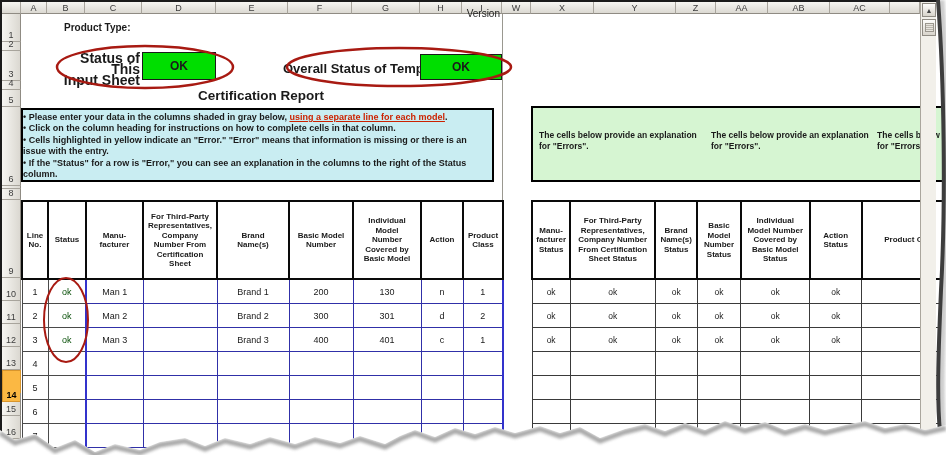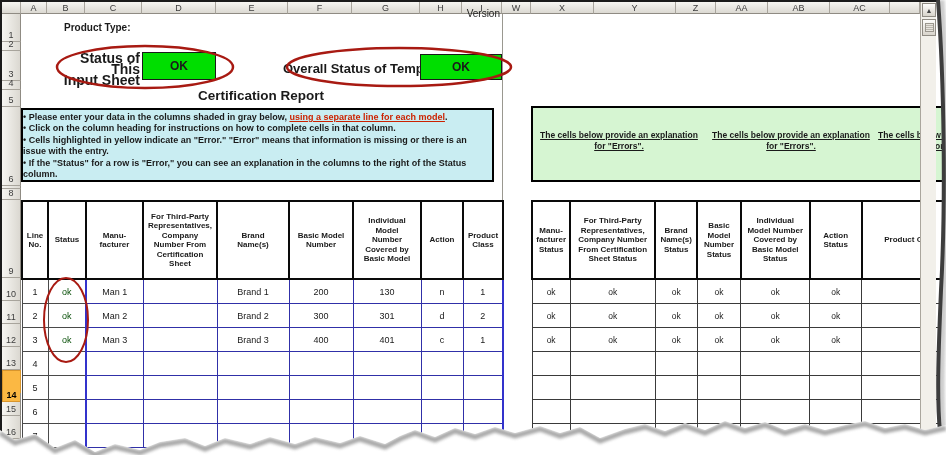--- a/index.html
+++ b/index.html
@@ -39,22 +39,22 @@
     position:absolute;left:21px;top:108px;width:469px;height:66px;
     background:#C9EDF2;border:2px solid #000;padding:2px 0;
     font-size:9px;font-weight:bold;line-height:11.4px;
   }
   .instr .lnk{color:#cc2200;text-decoration:underline;}
   .expl{
     position:absolute;left:531px;top:106px;width:415px;height:72px;
     background:#D6F5D2;border:2px solid #000;box-sizing:content-box;
   }
   .expl .note{
-    position:absolute;top:22px;width:160px;text-align:center;
-    font-size:8.5px;font-weight:bold;line-height:10.5px;white-space:pre-line;text-decoration:underline;
+    position:absolute;top:22px;width:160px;
+    font-size:8.5px;font-weight:bold;line-height:10.5px;white-space:pre-line;
   }
   .n1{left:6px;} .n2{left:178px;} .n3{left:344px;}
 
   .divline{position:absolute;left:502px;top:14px;width:1px;height:186px;background:#9a9890;}
 
   
   table{border-collapse:collapse;table-layout:fixed;position:absolute;}
   .ltab{left:21px;top:200px;}
   .rtab{left:531px;top:200px;}
   th,td{padding:0;text-align:center;vertical-align:middle;overflow:hidden;}

